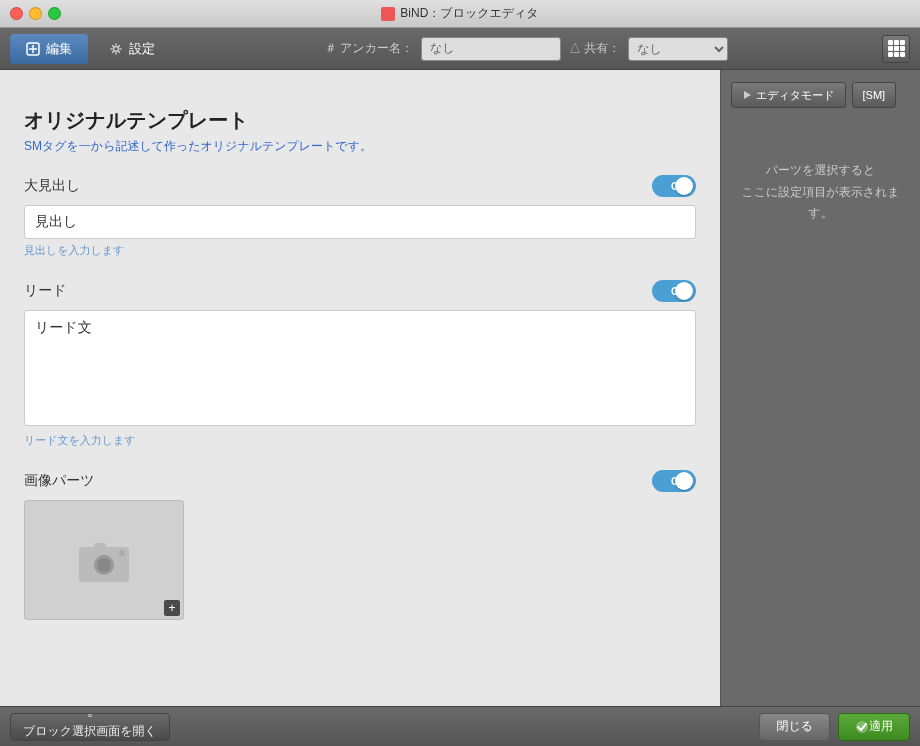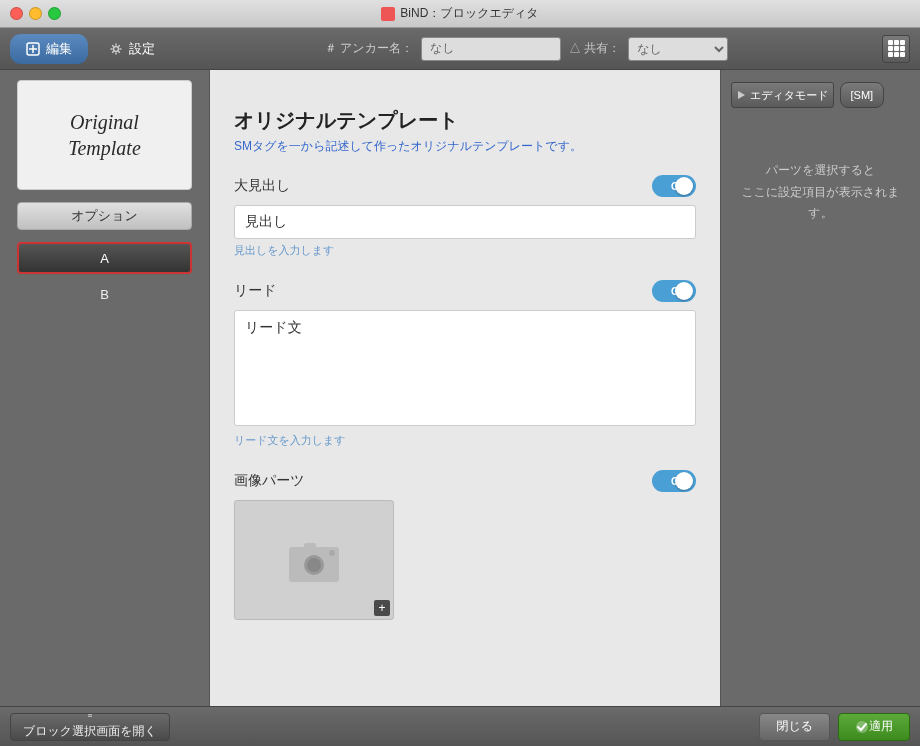--- a/index.html
+++ b/index.html
@@ -62,21 +62,21 @@
       padding: 0 10px;
       border-bottom: 1px solid #444;
       gap: 5px;
     }
     .toolbar-tab {
       height: 30px;
       padding: 0 16px;
       display: flex;
       align-items: center;
       gap: 6px;
-      border-radius: 11px;
+      border-radius: 4px;
       cursor: pointer;
       font-size: 13px;
       color: #fff;
       background: transparent;
       border: none;
     }
     .toolbar-tab.active {
       background: linear-gradient(to bottom, #5a8ac0, #3a6aa0);
     }
 
@@ -355,37 +355,37 @@
     .right-panel-toolbar {
       width: 100%;
       height: 30px;
       display: flex;
       align-items: center;
       gap: 6px;
       margin-bottom: 10px;
     }
     .editor-mode-btn {
       height: 26px;
-      padding: 0 4px;
+      padding: 0 10px;
       background: linear-gradient(to bottom, #7a7a7a, #5a5a5a);
       border: 1px solid #444;
       border-radius: 3px;
       color: #fff;
       font-size: 11px;
       cursor: pointer;
       display: flex;
       align-items: center;
       gap: 4px;
     }
     .sm-btn {
       height: 26px;
       padding: 0 10px;
       background: linear-gradient(to bottom, #7a7a7a, #5a5a5a);
       border: 1px solid #444;
-      border-radius: 8px;
+      border-radius: 3px;
       color: #fff;
       font-size: 11px;
       cursor: pointer;
     }
     .right-panel-hint {
       color: #ccc;
       font-size: 12px;
       text-align: center;
       margin-top: 40px;
       line-height: 1.8;
@@ -498,35 +498,20 @@
         <div></div>
           <div></div>
           <div></div>
       </div>
     </div>
   </div>
 </div>
 
 <div class="main-content">
 
-  <div class="sidebar">
-    <div class="template-preview">
-      <div class="template-preview-title">
-        <span>Original</span><br>
-        <span>Template</span>
-      </div>
-    </div>
-    <button class="options-btn">オプション</button>
-    <div class="sidebar-item selected">
-      <span>A</span>
-    </div>
-    <div class="sidebar-item normal">
-      <span>B</span>
-    </div>
-  </div>
 
   <div class="center-panel">
     <div class="panel-title">オリジナルテンプレート</div>
     <div class="panel-subtitle">SMタグを一から記述して作ったオリジナルテンプレートです。</div>
 
     <div class="section">
       <div class="section-header">
         <span class="section-label">大見出し</span>
         <div class="toggle-switch">
           <span class="on-label">ON</span>

